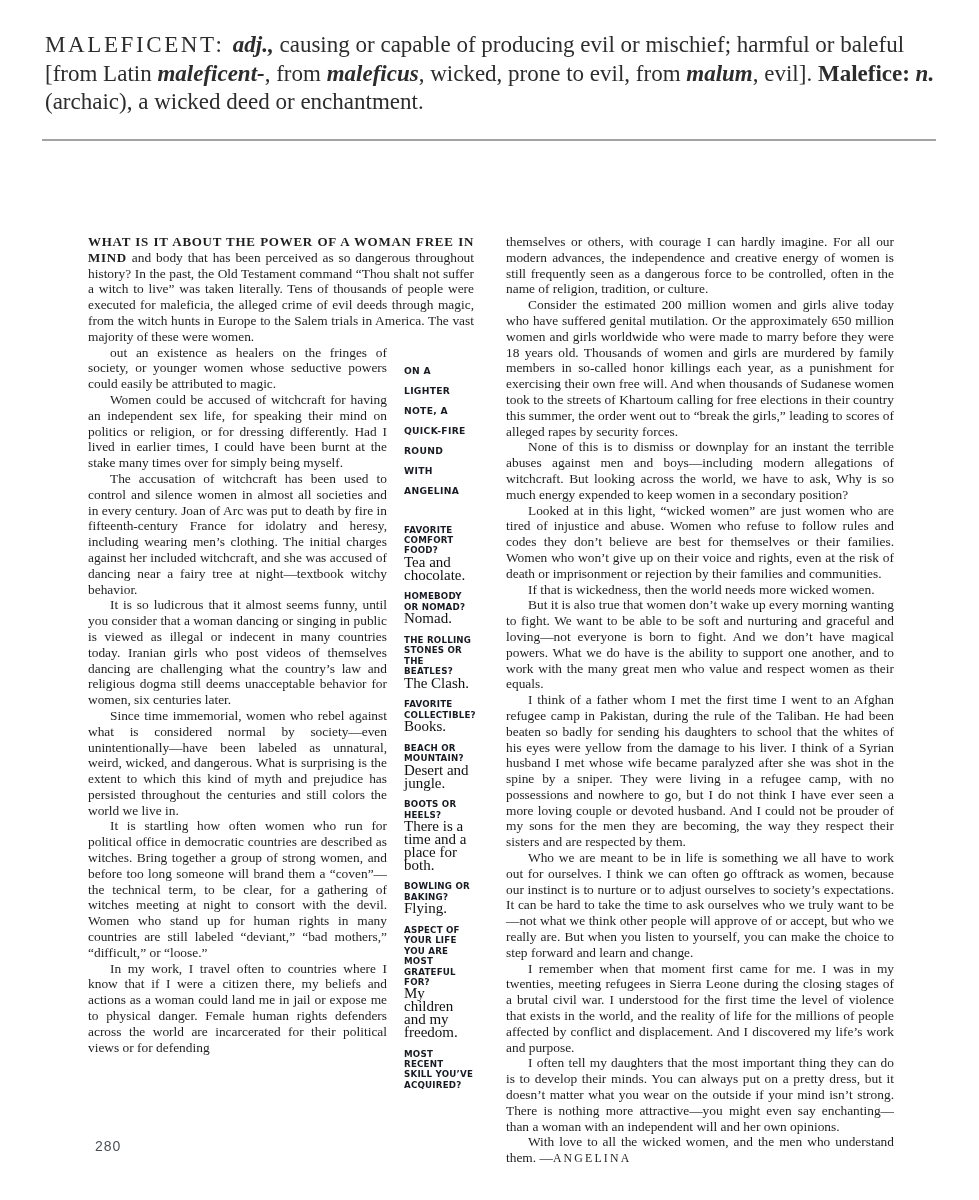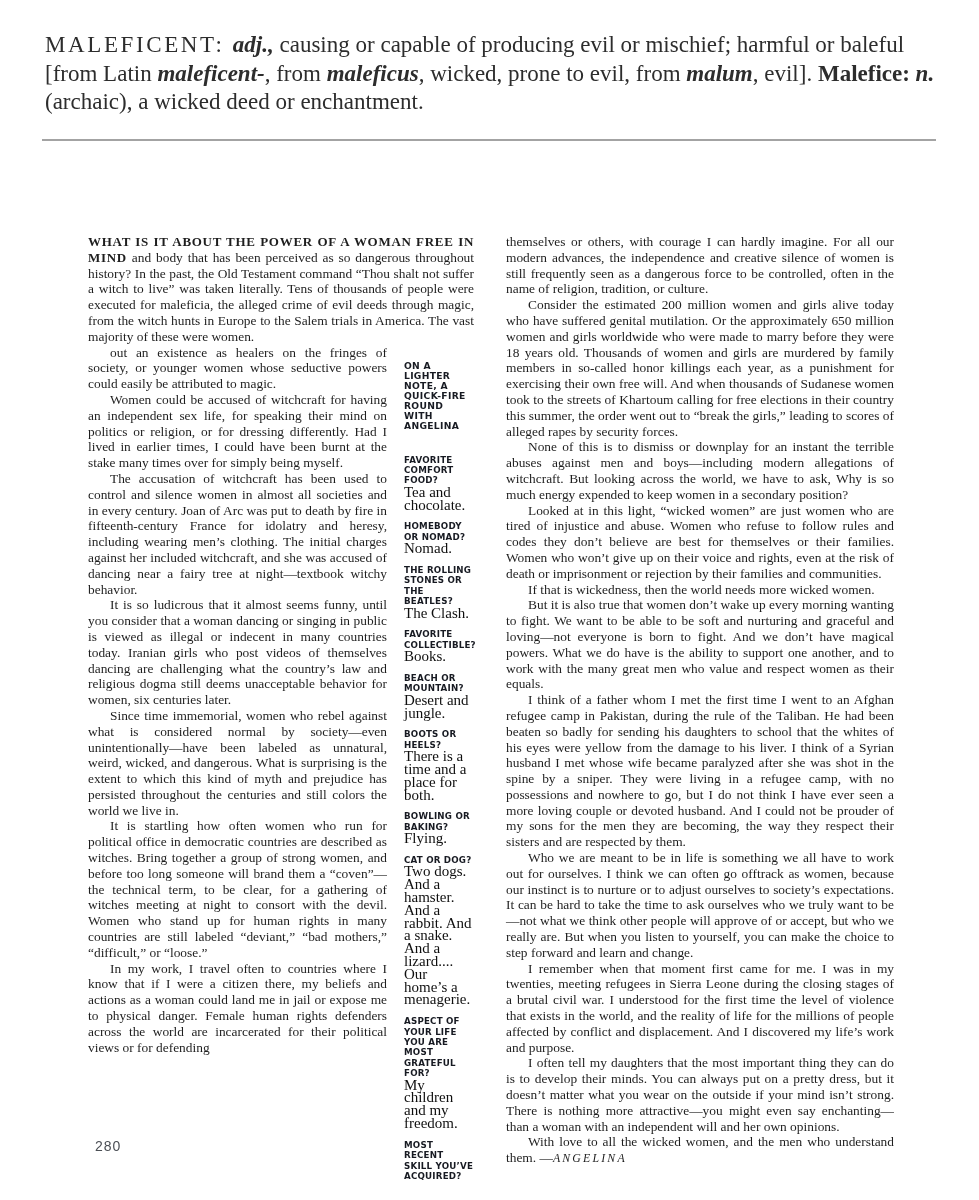--- a/index.html
+++ b/index.html
@@ -20,27 +20,27 @@
   .col{font-size:13.4px;line-height:15.8px;text-align:justify;color:#1e1e1e;}
   .col-left{width:386px;}
   .col-right{width:388px;}
   .para{margin:0;}
   .ind{text-indent:22px;}
   .lead{font-weight:bold;font-size:13px;letter-spacing:0.7px;}
 
   
   .quickfire{float:right;width:70px;padding-left:17px;margin-top:16px;min-height:736px;
              font-family:"DejaVu Sans",sans-serif;text-align:left;text-indent:0;}
-  .qf-heading{font-weight:bold;font-size:9.2px;line-height:10px;letter-spacing:0.3px;
+  .qf-heading{font-weight:bold;font-size:9.2px;line-height:20px;letter-spacing:0.3px;
               color:#171a22;margin:0 0 24px 0;}
   .qf-item{margin:0 0 10px 0;}
   .qf-q{font-weight:bold;font-size:8.7px;line-height:10.4px;letter-spacing:0.2px;color:#171a22;}
   .qf-a{font-size:15px;line-height:12.8px;color:#0f0f0f;margin-top:0;font-family:Liberation Serif, serif;}
 
-  .sig{letter-spacing:2.2px;font-size:11.8px;font-style:italic;}
+  .sig{letter-spacing:2.2px;font-size:11.8px;}
 
   .page-number{position:absolute;left:95px;top:1138px;font-family:"Liberation Sans",sans-serif;
                font-size:14px;color:#4b4f55;letter-spacing:1px;text-align:center;}
   .watermark{position:absolute;right:5px;top:1198px;font-family:"Liberation Sans",sans-serif;
              font-weight:bold;font-size:24px;color:#000000;}
 </style>
 </head>
 <body>
 
 <div class="page">
@@ -81,45 +81,41 @@
           </span>
           <span style="display:block" class="qf-item">
             <span style="display:block" class="qf-q">BOOTS OR HEELS?</span>
             <span style="display:block" class="qf-a">There is a time and a place for both.</span>
           </span>
           <span style="display:block" class="qf-item">
             <span style="display:block" class="qf-q">BOWLING OR BAKING?</span>
             <span style="display:block" class="qf-a">Flying.</span>
           </span>
           <span style="display:block" class="qf-item">
-            <span style="display:block" class="qf-q">CAT OR DOG?</span>
-            <span style="display:block" class="qf-a">Two dogs. And a hamster. And a rabbit. And a snake. And a lizard.... Our home’s a menagerie.</span>
-          </span>
-          <span style="display:block" class="qf-item">
             <span style="display:block" class="qf-q">ASPECT OF YOUR LIFE YOU ARE MOST GRATEFUL FOR?</span>
             <span style="display:block" class="qf-a">My children and my freedom.</span>
           </span>
           <span style="display:block" class="qf-item">
             <span style="display:block" class="qf-q">MOST RECENT SKILL YOU’VE ACQUIRED?</span>
 
           </span>
 
         </span>
         <span>out an existence as healers on the fringes of society, or younger women whose seductive powers could easily be attributed to magic.</span>
       </div>
       <div class="para ind">Women could be accused of witchcraft for having an independent sex life, for speaking their mind on politics or religion, or for dressing differently. Had I lived in earlier times, I could have been burnt at the stake many times over for simply being myself.</div>
       <div class="para ind">The accusation of witchcraft has been used to control and silence women in almost all societies and in every century. Joan of Arc was put to death by fire in fifteenth-century France for idolatry and heresy, including wearing men’s clothing. The initial charges against her included witchcraft, and she was accused of dancing near a fairy tree at night—textbook witchy behavior.</div>
       <div class="para ind">It is so ludicrous that it almost seems funny, until you consider that a woman dancing or singing in public is viewed as illegal or indecent in many countries today. Iranian girls who post videos of themselves dancing are challenging what the country’s law and religious dogma still deems unacceptable behavior for women, six centuries later.</div>
       <div class="para ind">Since time immemorial, women who rebel against what is considered normal by society—even unintentionally—have been labeled as unnatural, weird, wicked, and dangerous. What is surprising is the extent to which this kind of myth and prejudice has persisted throughout the centuries and still colors the world we live in.</div>
       <div class="para ind">It is startling how often women who run for political office in democratic countries are described as witches. Bring together a group of strong women, and before too long someone will brand them a “coven”—the technical term, to be clear, for a gathering of witches meeting at night to consort with the devil. Women who stand up for human rights in many countries are still labeled “deviant,” “bad mothers,” “difficult,” or “loose.”</div>
       <div class="para ind">In my work, I travel often to countries where I know that if I were a citizen there, my beliefs and actions as a woman could land me in jail or expose me to physical danger. Female human rights defenders across the world are incarcerated for their political views or for defending</div>
     </div>
 
     <div class="col col-right">
-      <div class="para">themselves or others, with courage I can hardly imagine. For all our modern advances, the independence and creative silence of women is still frequently seen as a dangerous force to be controlled, often in the name of religion, tradition, or culture.</div>
+      <div class="para">themselves or others, with courage I can hardly imagine. For all our modern advances, the independence and creative energy of women is still frequently seen as a dangerous force to be controlled, often in the name of religion, tradition, or culture.</div>
       <div class="para ind">Consider the estimated 200 million women and girls alive today who have suffered genital mutilation. Or the approximately 650 million women and girls worldwide who were made to marry before they were 18 years old. Thousands of women and girls are murdered by family members in so-called honor killings each year, as a punishment for exercising their own free will. And when thousands of Sudanese women took to the streets of Khartoum calling for free elections in their country this summer, the order went out to “break the girls,” leading to scores of alleged rapes by security forces.</div>
       <div class="para ind">None of this is to dismiss or downplay for an instant the terrible abuses against men and boys—including modern allegations of witchcraft. But looking across the world, we have to ask, Why is so much energy expended to keep women in a secondary position?</div>
       <div class="para ind">Looked at in this light, “wicked women” are just women who are tired of injustice and abuse. Women who refuse to follow rules and codes they don’t believe are best for themselves or their families. Women who won’t give up on their voice and rights, even at the risk of death or imprisonment or rejection by their families and communities.</div>
       <div class="para ind">If that is wickedness, then the world needs more wicked women.</div>
       <div class="para ind">But it is also true that women don’t wake up every morning wanting to fight. We want to be able to be soft and nurturing and graceful and loving—not everyone is born to fight. And we don’t have magical powers. What we do have is the ability to support one another, and to work with the many great men who value and respect women as their equals.</div>
       <div class="para ind">I think of a father whom I met the first time I went to an Afghan refugee camp in Pakistan, during the rule of the Taliban. He had been beaten so badly for sending his daughters to school that the whites of his eyes were yellow from the damage to his liver. I think of a Syrian husband I met whose wife became paralyzed after she was shot in the spine by a sniper. They were living in a refugee camp, with no possessions and nowhere to go, but I do not think I have ever seen a more loving couple or devoted husband. And I could not be prouder of my sons for the men they are becoming, the way they respect their sisters and are respected by them.</div>
       <div class="para ind">Who we are meant to be in life is something we all have to work out for ourselves. I think we can often go offtrack as women, because our instinct is to nurture or to adjust ourselves to society’s expectations. It can be hard to take the time to ask ourselves who we truly want to be—not what we think other people will approve of or accept, but who we really are. But when you listen to yourself, you can make the choice to step forward and learn and change.</div>
       <div class="para ind">I remember when that moment first came for me. I was in my twenties, meeting refugees in Sierra Leone during the closing stages of a brutal civil war. I understood for the first time the level of violence that exists in the world, and the reality of life for the millions of people affected by conflict and displacement. And I discovered my life’s work and purpose.</div>
       <div class="para ind">I often tell my daughters that the most important thing they can do is to develop their minds. You can always put on a pretty dress, but it doesn’t matter what you wear on the outside if your mind isn’t strong. There is nothing more attractive—you might even say enchanting—than a woman with an independent will and her own opinions.</div>
       <div class="para ind"><span>With love to all the wicked women, and the men who understand them. —</span><span class="sig">ANGELINA</span></div>

